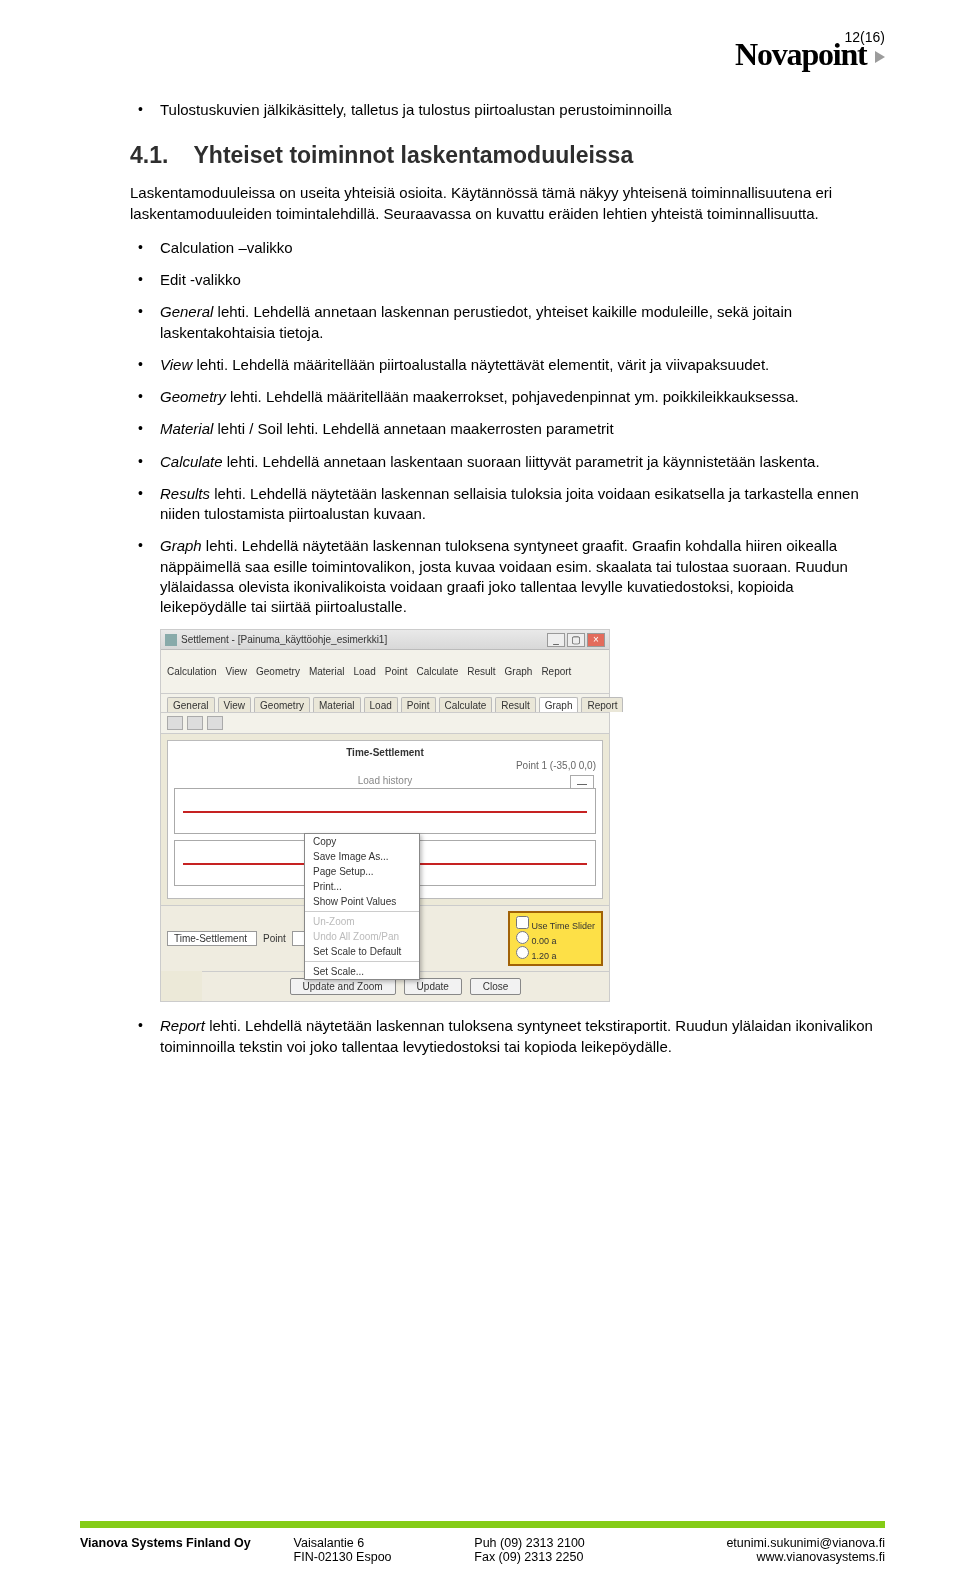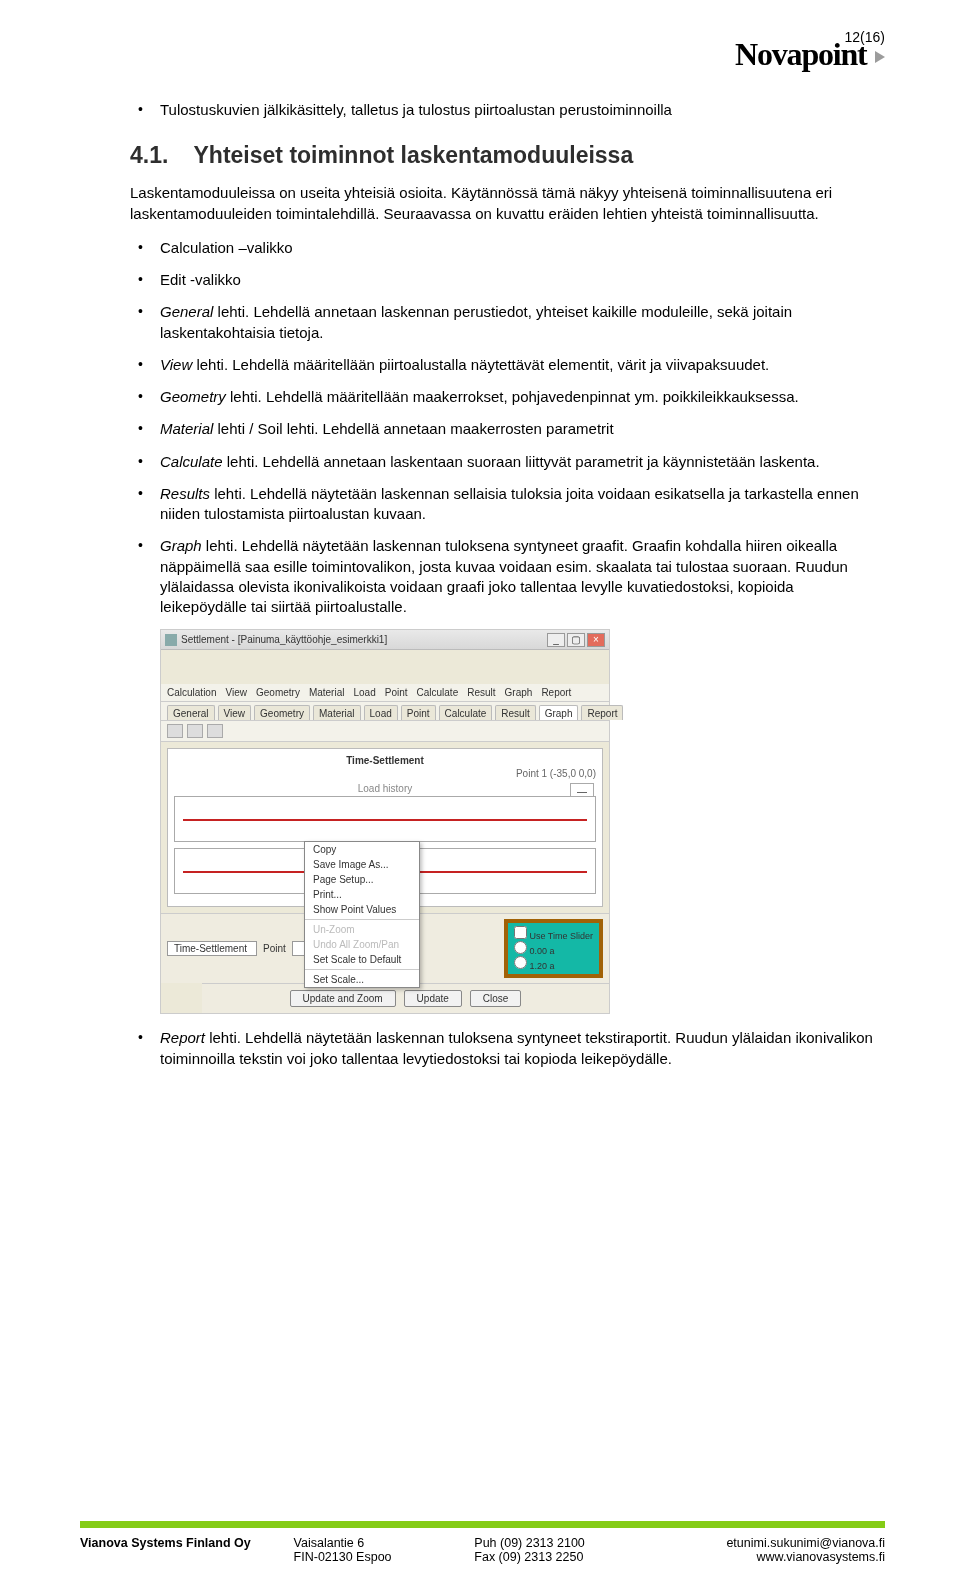--- a/index.html
+++ b/index.html
@@ -93,22 +93,22 @@
     width: 12px; height: 12px; background: #8aa; margin-right: 4px;
   }
   .titlebar .tb-title { flex: 1; white-space: nowrap; overflow: hidden; }
   .tb-btns { display: flex; gap: 2px; }
   .tb-btn {
     width: 18px; height: 14px; border: 1px solid #999;
     background: #eee; font-size: 10px; text-align: center; line-height: 12px;
   }
   .tb-close { background: #e36b5c; color: #fff; }
   .menubar {
-    display: flex; gap: 9px; padding: 3px 6px;
-    background: #f3f2ea; border-bottom: 1px solid #ccc; margin-top: 34px;
+    display: flex; gap: 9px; padding: 16px 6px;
+    background: #f3f2ea; border-bottom: 1px solid #ccc;
   }
   .tabbar {
     display: flex; gap: 3px; padding: 3px 6px 0 6px;
     background: #f3f2ea;
   }
   .tabbar .tab {
     padding: 2px 5px 1px 5px; background: #eae7d8; border: 1px solid #bbb;
     border-bottom: none; border-radius: 2px 2px 0 0;
   }
   .tabbar .tab.active { background: #fff; }
@@ -148,21 +148,21 @@
   .bottom-bar {
     display: flex; align-items: center; gap: 6px;
     padding: 5px 6px; background: #efece0; border-top: 1px solid #ccc;
   }
   .bottom-bar .combo, .bottom-bar .numbox {
     border: 1px solid #999; background: #fff; padding: 1px 6px;
   }
   .bottom-bar .combo { width: 90px; }
   .bottom-bar .numbox { width: 40px; text-align: center; }
   .slider-box {
-    border: 4px solid #a16207; padding: 3px 6px; margin-left: auto; font-size: 9px; background:#14b8a6;
+    border: 2px solid #a16207; padding: 3px 6px; margin-left: auto; font-size: 9px; background:#fde047;
   }
   .btn-row {
     display: flex; gap: 8px; justify-content: center;
     padding: 6px; background: #efece0; border-top: 1px solid #ccc; margin-left: 41px;
   }
   .btn-row .btn {
     border: 1px solid #888; background: #f2f2f2; padding: 2px 12px; border-radius: 2px;
   }
 
   .footer {

